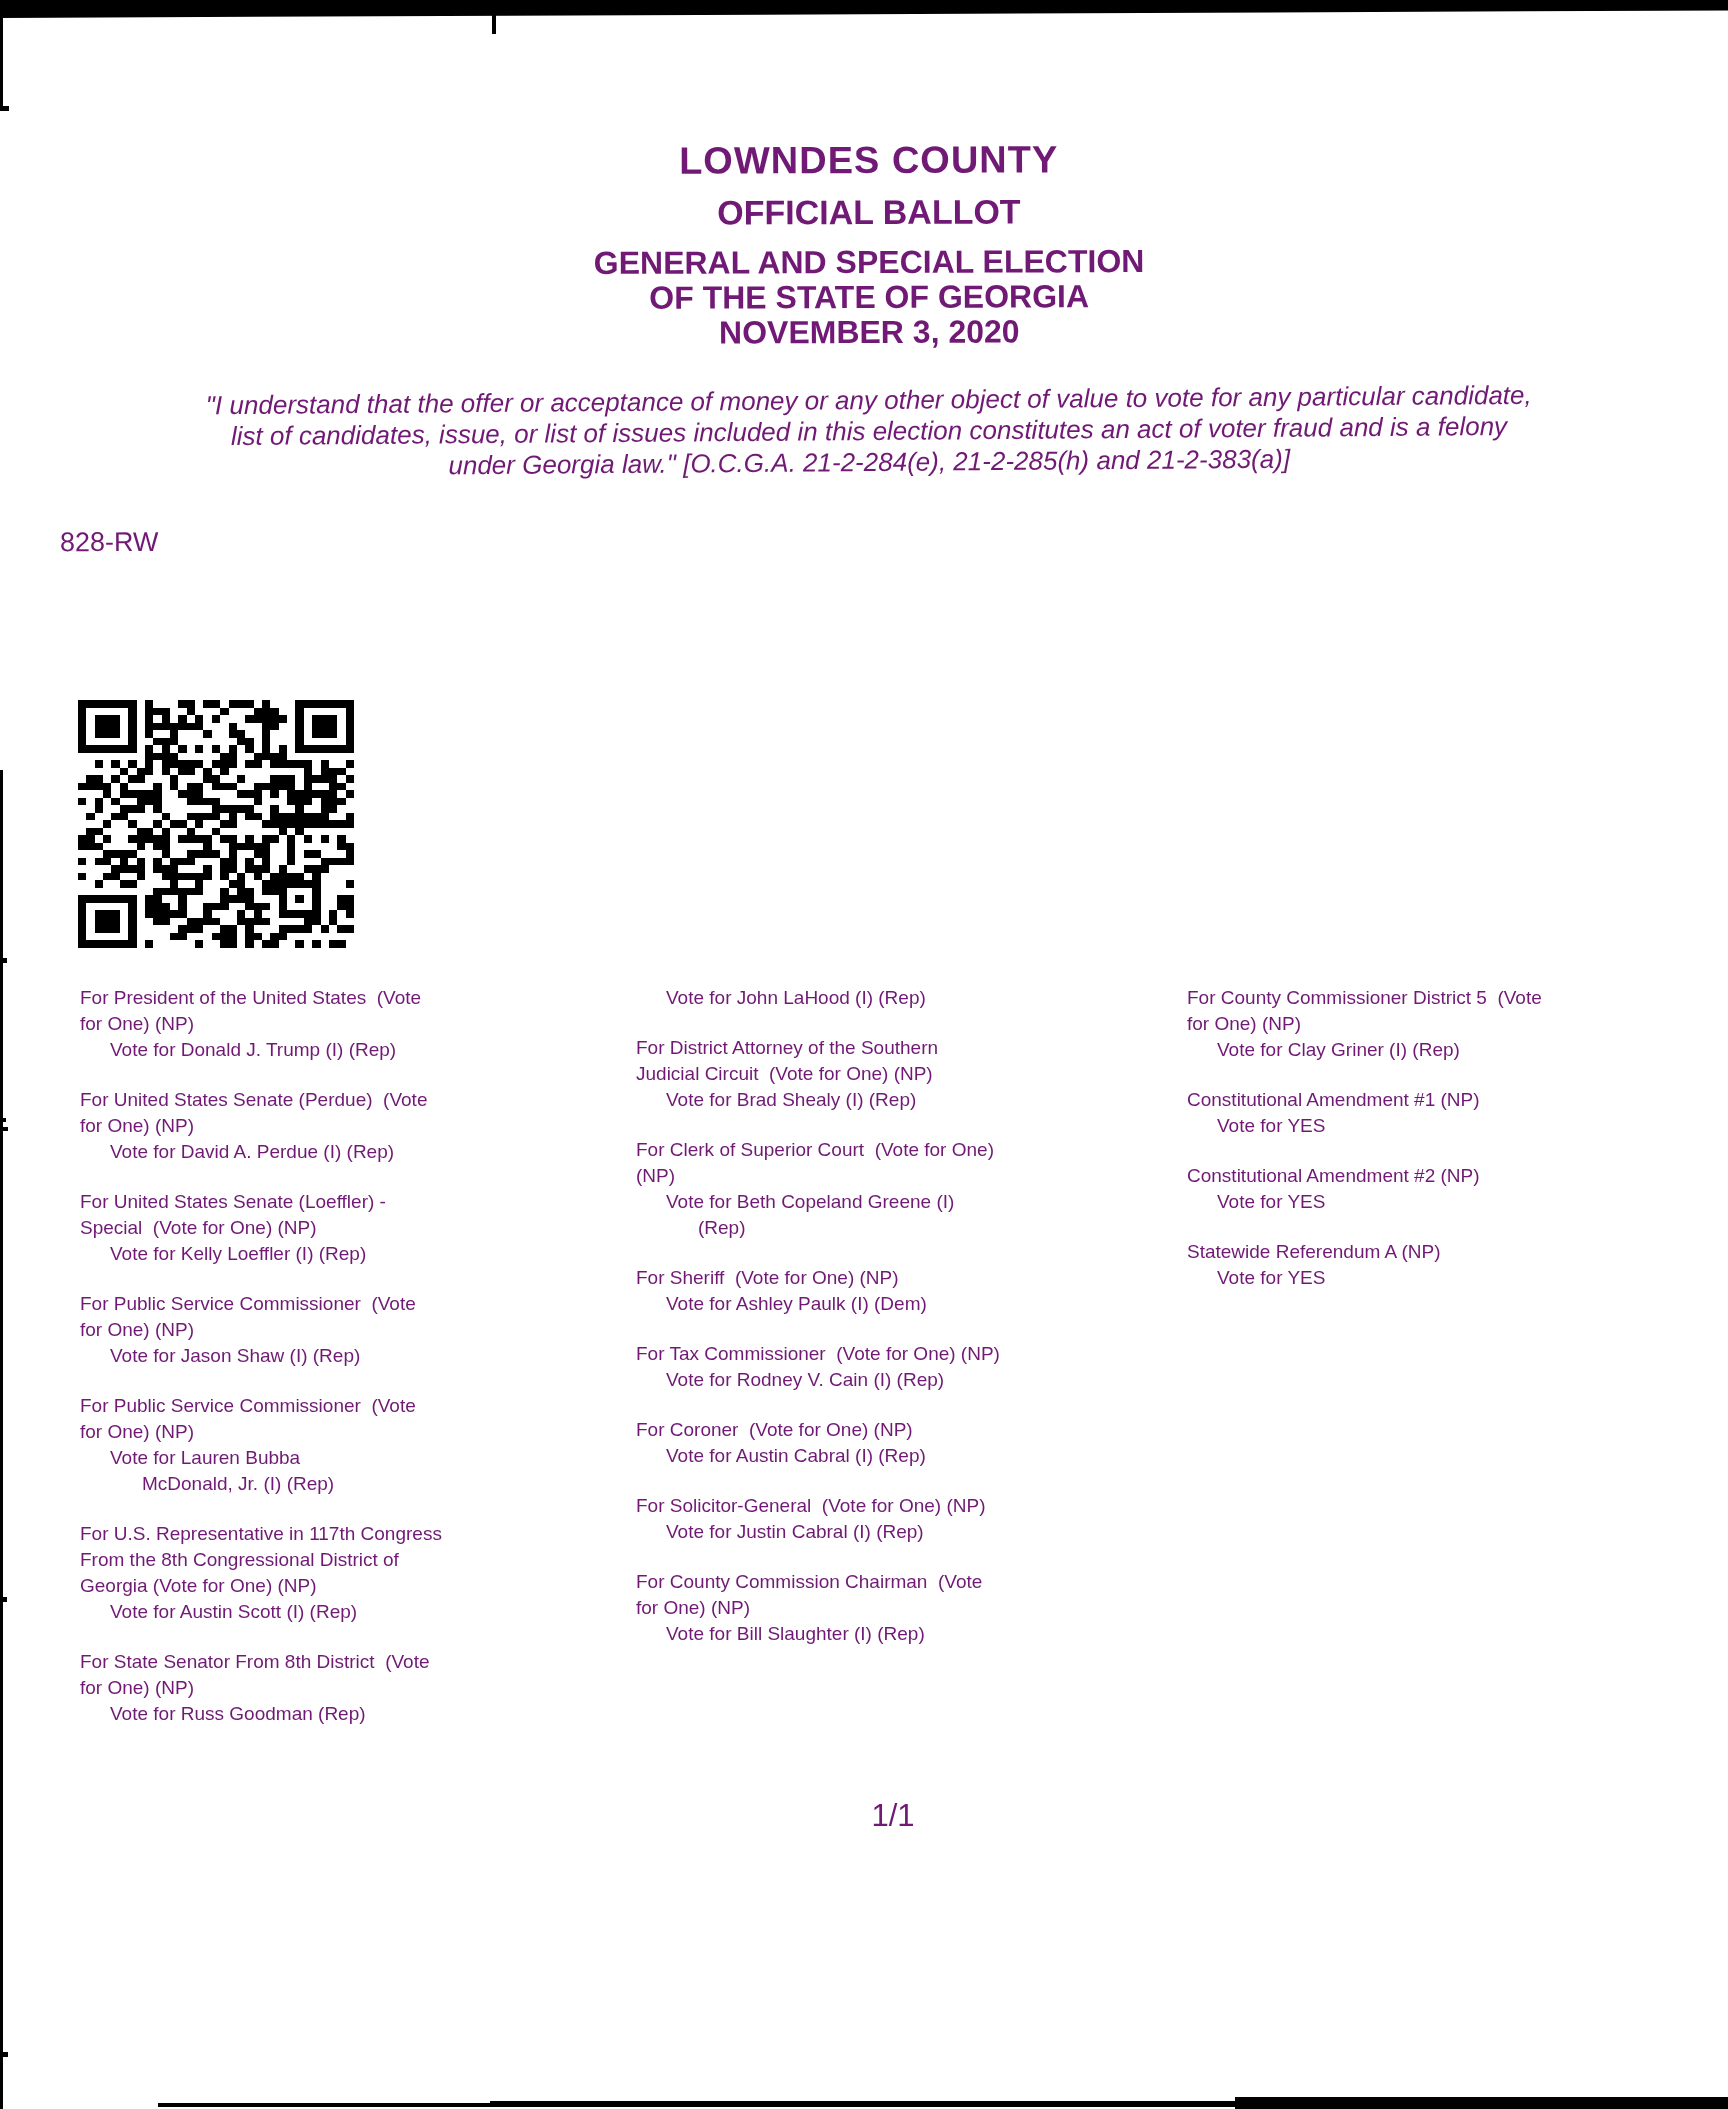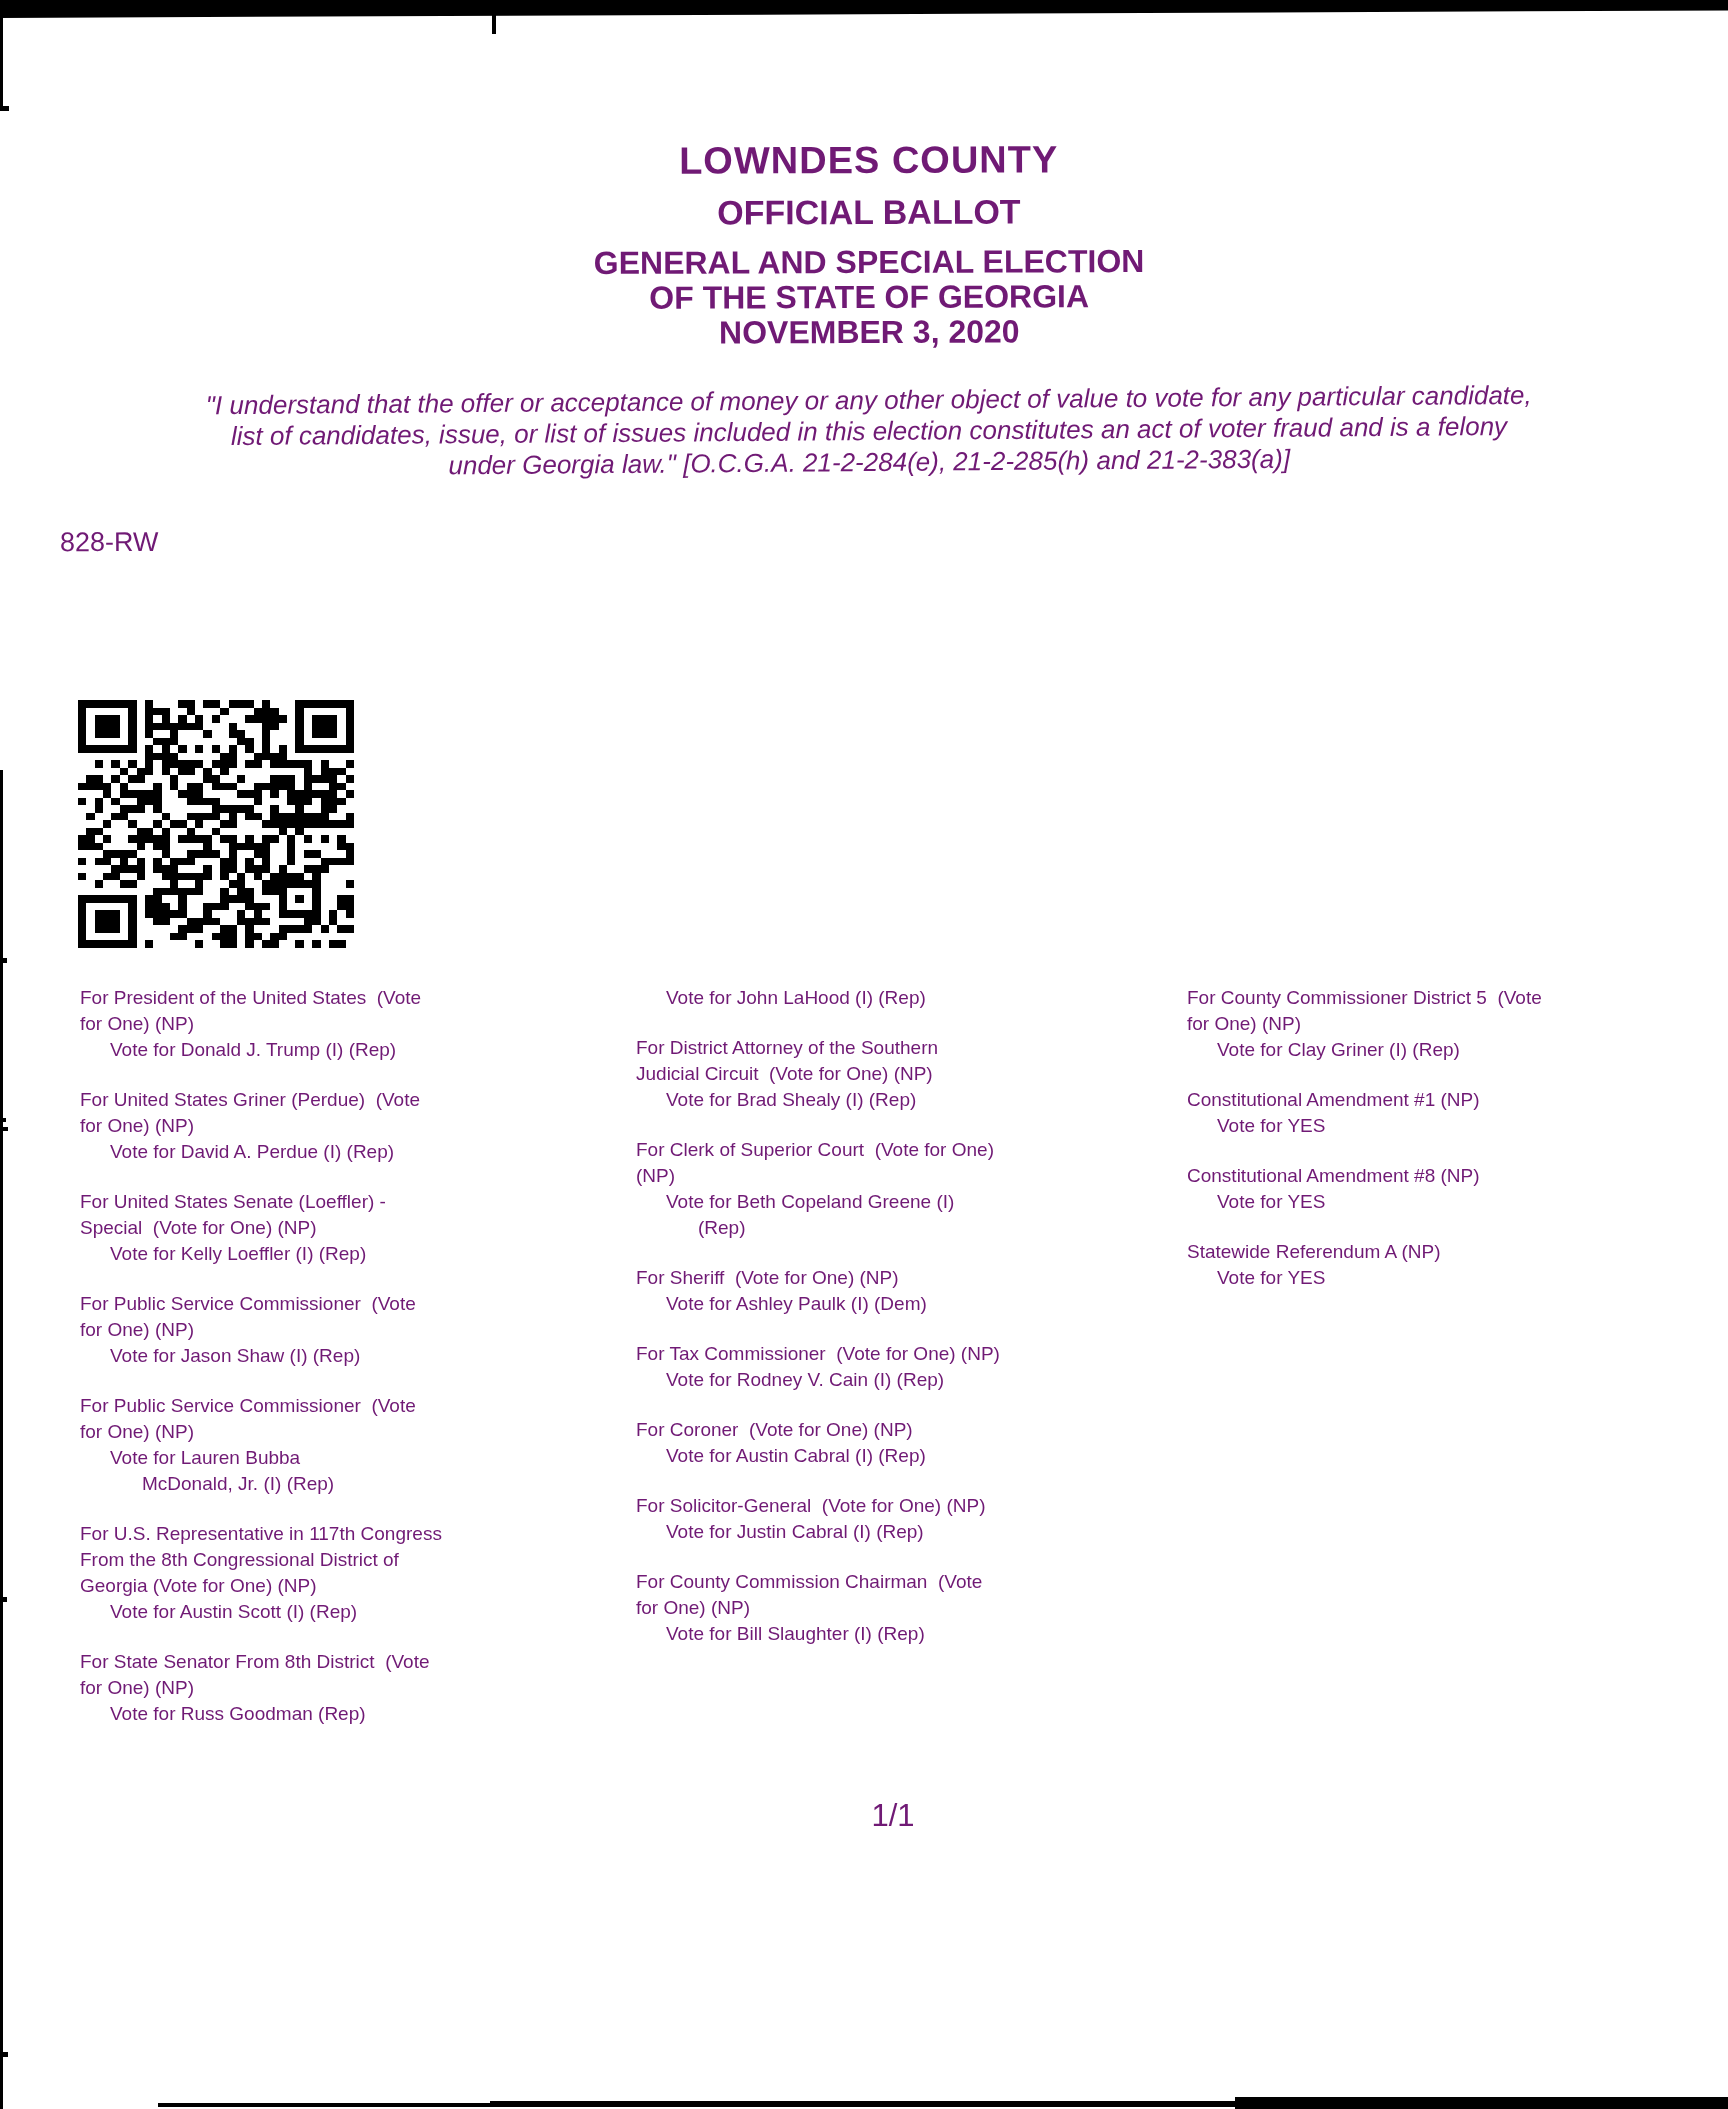--- a/index.html
+++ b/index.html
@@ -655,21 +655,21 @@
       </svg>
   </div>
 
   <div class="col col-1">
     <div class="race">
       <div class="office">For President of the United States  (Vote
 for One) (NP)</div>
       <div class="selection">Vote for Donald J. Trump (I) (Rep)</div>
     </div>
     <div class="race">
-      <div class="office">For United States Griner (Perdue)  (Vote
+      <div class="office">For United States Senate (Perdue)  (Vote
 for One) (NP)</div>
       <div class="selection">Vote for David A. Perdue (I) (Rep)</div>
     </div>
     <div class="race">
       <div class="office">For United States Senate (Loeffler) -
 Special  (Vote for One) (NP)</div>
       <div class="selection">Vote for Kelly Loeffler (I) (Rep)</div>
     </div>
     <div class="race">
       <div class="office">For Public Service Commissioner  (Vote
@@ -737,21 +737,21 @@
     <div class="race">
       <div class="office">For County Commissioner District 5  (Vote
 for One) (NP)</div>
       <div class="selection">Vote for Clay Griner (I) (Rep)</div>
     </div>
     <div class="race">
       <div class="office">Constitutional Amendment #1 (NP)</div>
       <div class="selection">Vote for YES</div>
     </div>
     <div class="race">
-      <div class="office">Constitutional Amendment #8 (NP)</div>
+      <div class="office">Constitutional Amendment #2 (NP)</div>
       <div class="selection">Vote for YES</div>
     </div>
     <div class="race">
       <div class="office">Statewide Referendum A (NP)</div>
       <div class="selection">Vote for YES</div>
     </div>
   </div>
 
   <div class="page-num">1/1</div>
 

